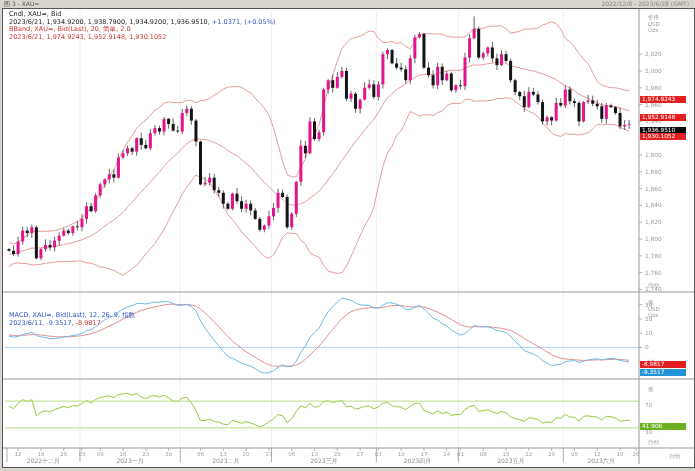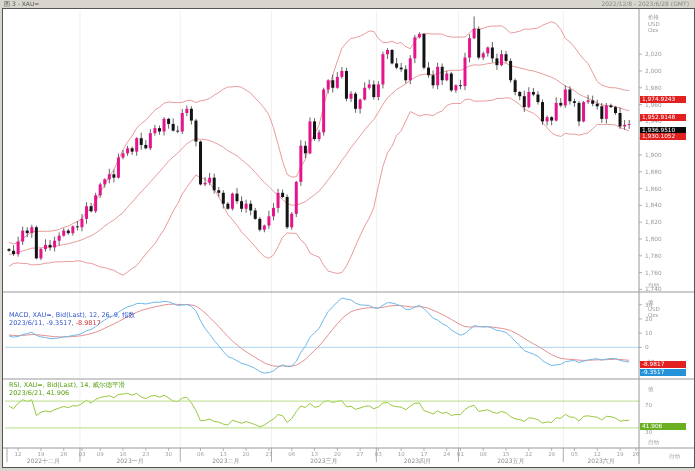--- a/index.html
+++ b/index.html
@@ -464,30 +464,32 @@
           </clipPath>
           <clipPath id="clipM">
             <rect x="3" y="293" width="635" height="85"></rect>
           </clipPath>
           <clipPath id="clipR">
             <rect x="3" y="380" width="635" height="67"></rect>
           </clipPath>
         </defs>
       </svg>
 
+    <div class="legend" style="left:6px;top:2px;">
+      <div class="lg-black">Cndl, XAU=, Bid</div>
+      <div class="lg-black"><span>2023/6/21, 1,934.9200, 1,938.7900, 1,934.9200, 1,936.9510, </span><span class="lg-blue">+1.0371, (+0.05%)</span></div>
+      <div class="lg-red">BBand, XAU=, Bid(Last), 20, 简单, 2.0</div>
+      <div class="lg-red">2023/6/21, 1,974.9243, 1,952.9148, 1,930.1052</div>
+    </div>
 
     <div class="legend" style="left:6px;top:287px;margin-top:16px;">
       <div class="lg-blue">MACD, XAU=, Bid(Last), 12, 26, 9, 指数</div>
       <div><span class="lg-blue">2023/6/11, -9.3517, </span><span class="lg-red">-8.9817</span></div>
     </div>
 
-    <div class="legend" style="left:6px;top:373px;">
-      <div class="lg-green">RSI, XAU=, Bid(Last), 14, 威尔德平滑</div>
-      <div class="lg-green">2023/6/21, 41.906</div>
-    </div>
 
     <div class="axis-header" style="left:645px;top:5px;">
       <div>价格</div>
         <div>USD</div>
         <div>Ozs</div>
     </div>
     <div class="axis-header" style="left:645px;top:290px;">
       <div>值</div>
         <div>USD</div>
         <div>Ozs</div>

